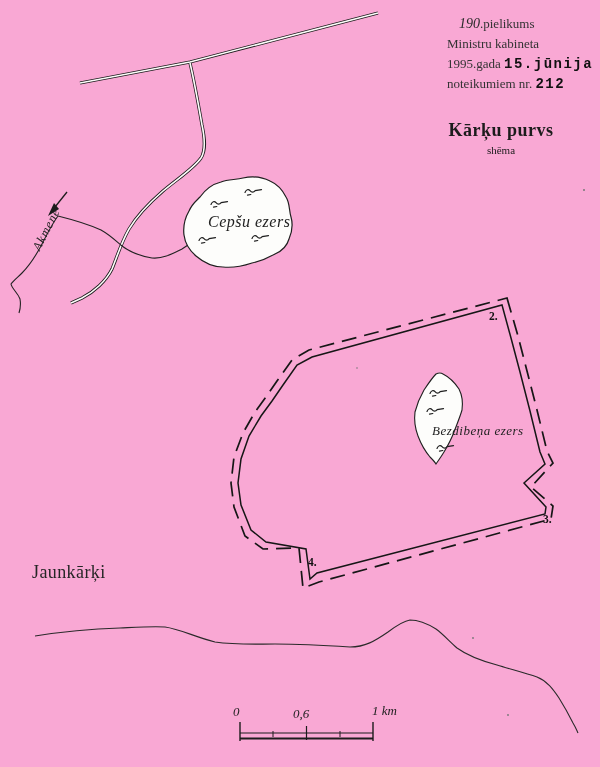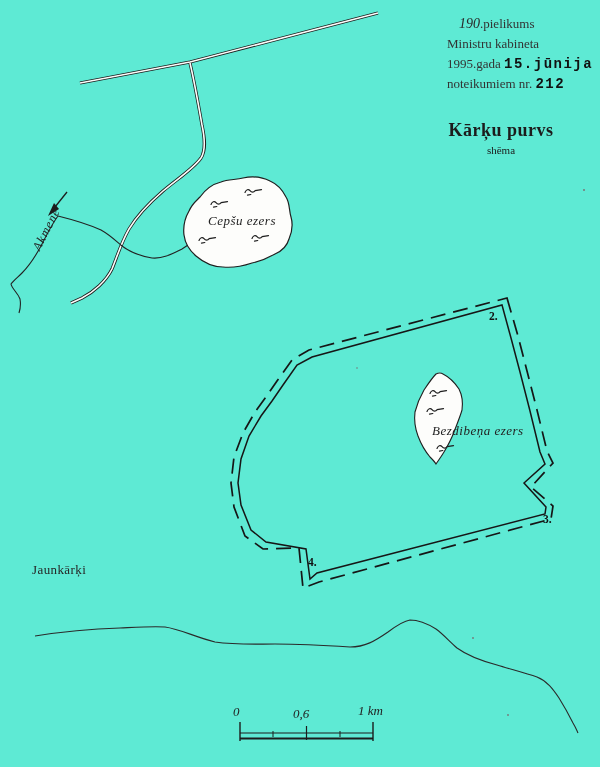--- a/index.html
+++ b/index.html
@@ -1,28 +1,28 @@
 <!DOCTYPE html>
 <html><head>
 <meta charset="utf-8">
 <style>
   html,body{margin:0;padding:0;background:#e8e8e8;}
   .stage{
     position:relative;width:600px;height:767px;margin:0 auto;
-    background:#5eead4;overflow:hidden;
+    background:#f9a8d4;overflow:hidden;
     font-family:"Liberation Serif","DejaVu Serif",serif;color:#1f1f1f;
   }
   .stage svg{position:absolute;left:0;top:0;}
   .lbl{position:absolute;white-space:nowrap;}
-  .map-italic{font-style:italic;font-size:13px;color:#222;letter-spacing:.5px;}
+  .map-italic{font-style:italic;font-size:16px;color:#222;letter-spacing:.5px;}
   .river-label{
     font-style:italic;font-size:12.5px;color:#222;letter-spacing:1px;
     transform:rotate(-63deg);transform-origin:center center;
   }
-  .settlement{font-size:13px;color:#262626;letter-spacing:.4px;}
+  .settlement{font-size:18px;color:#262626;letter-spacing:.4px;}
   .bpt{font-size:11.5px;color:#111;font-weight:bold;}
   .scale-num{font-style:italic;font-size:13px;color:#222;}
   .annex{position:absolute;left:447px;top:14px;width:160px;font-size:13px;line-height:20px;color:#333;}
   .annex .row{white-space:nowrap;}
   .annex .hand{font-style:italic;font-size:14px;margin-left:12px;color:#2a2a2a;}
   .annex .typed{
     font-family:"Liberation Mono","DejaVu Sans Mono",monospace;
     font-weight:bold;letter-spacing:1.5px;font-size:14px;color:#111;
   }
   .titleblock{position:absolute;left:442px;top:119px;width:118px;text-align:center;color:#1c1c1c;}
@@ -158,15 +158,15 @@
   <div class="lbl map-italic" style="left:208px;top:213px;">Cepšu ezers</div>
   <div class="lbl map-italic" style="left:432px;top:423px;font-size:13px;">Bezdibeņa ezers</div>
   <div class="lbl settlement" style="left:32px;top:562px;">Jaunkārķi</div>
 
   <div class="lbl bpt" style="left:489px;top:310px;">2.</div>
   <div class="lbl bpt" style="left:543px;top:513px;">3.</div>
   <div class="lbl bpt" style="left:308px;top:556px;">4.</div>
 
   <div class="lbl scale-num" style="left:233px;top:704px;">0</div>
   <div class="lbl scale-num" style="left:293px;top:706px;">0,6</div>
-  <div class="lbl scale-num" style="left:358px;top:703px;">1 km</div>
+  <div class="lbl scale-num" style="left:372px;top:703px;">1 km</div>
 
 </div>
 
 </body></html>

